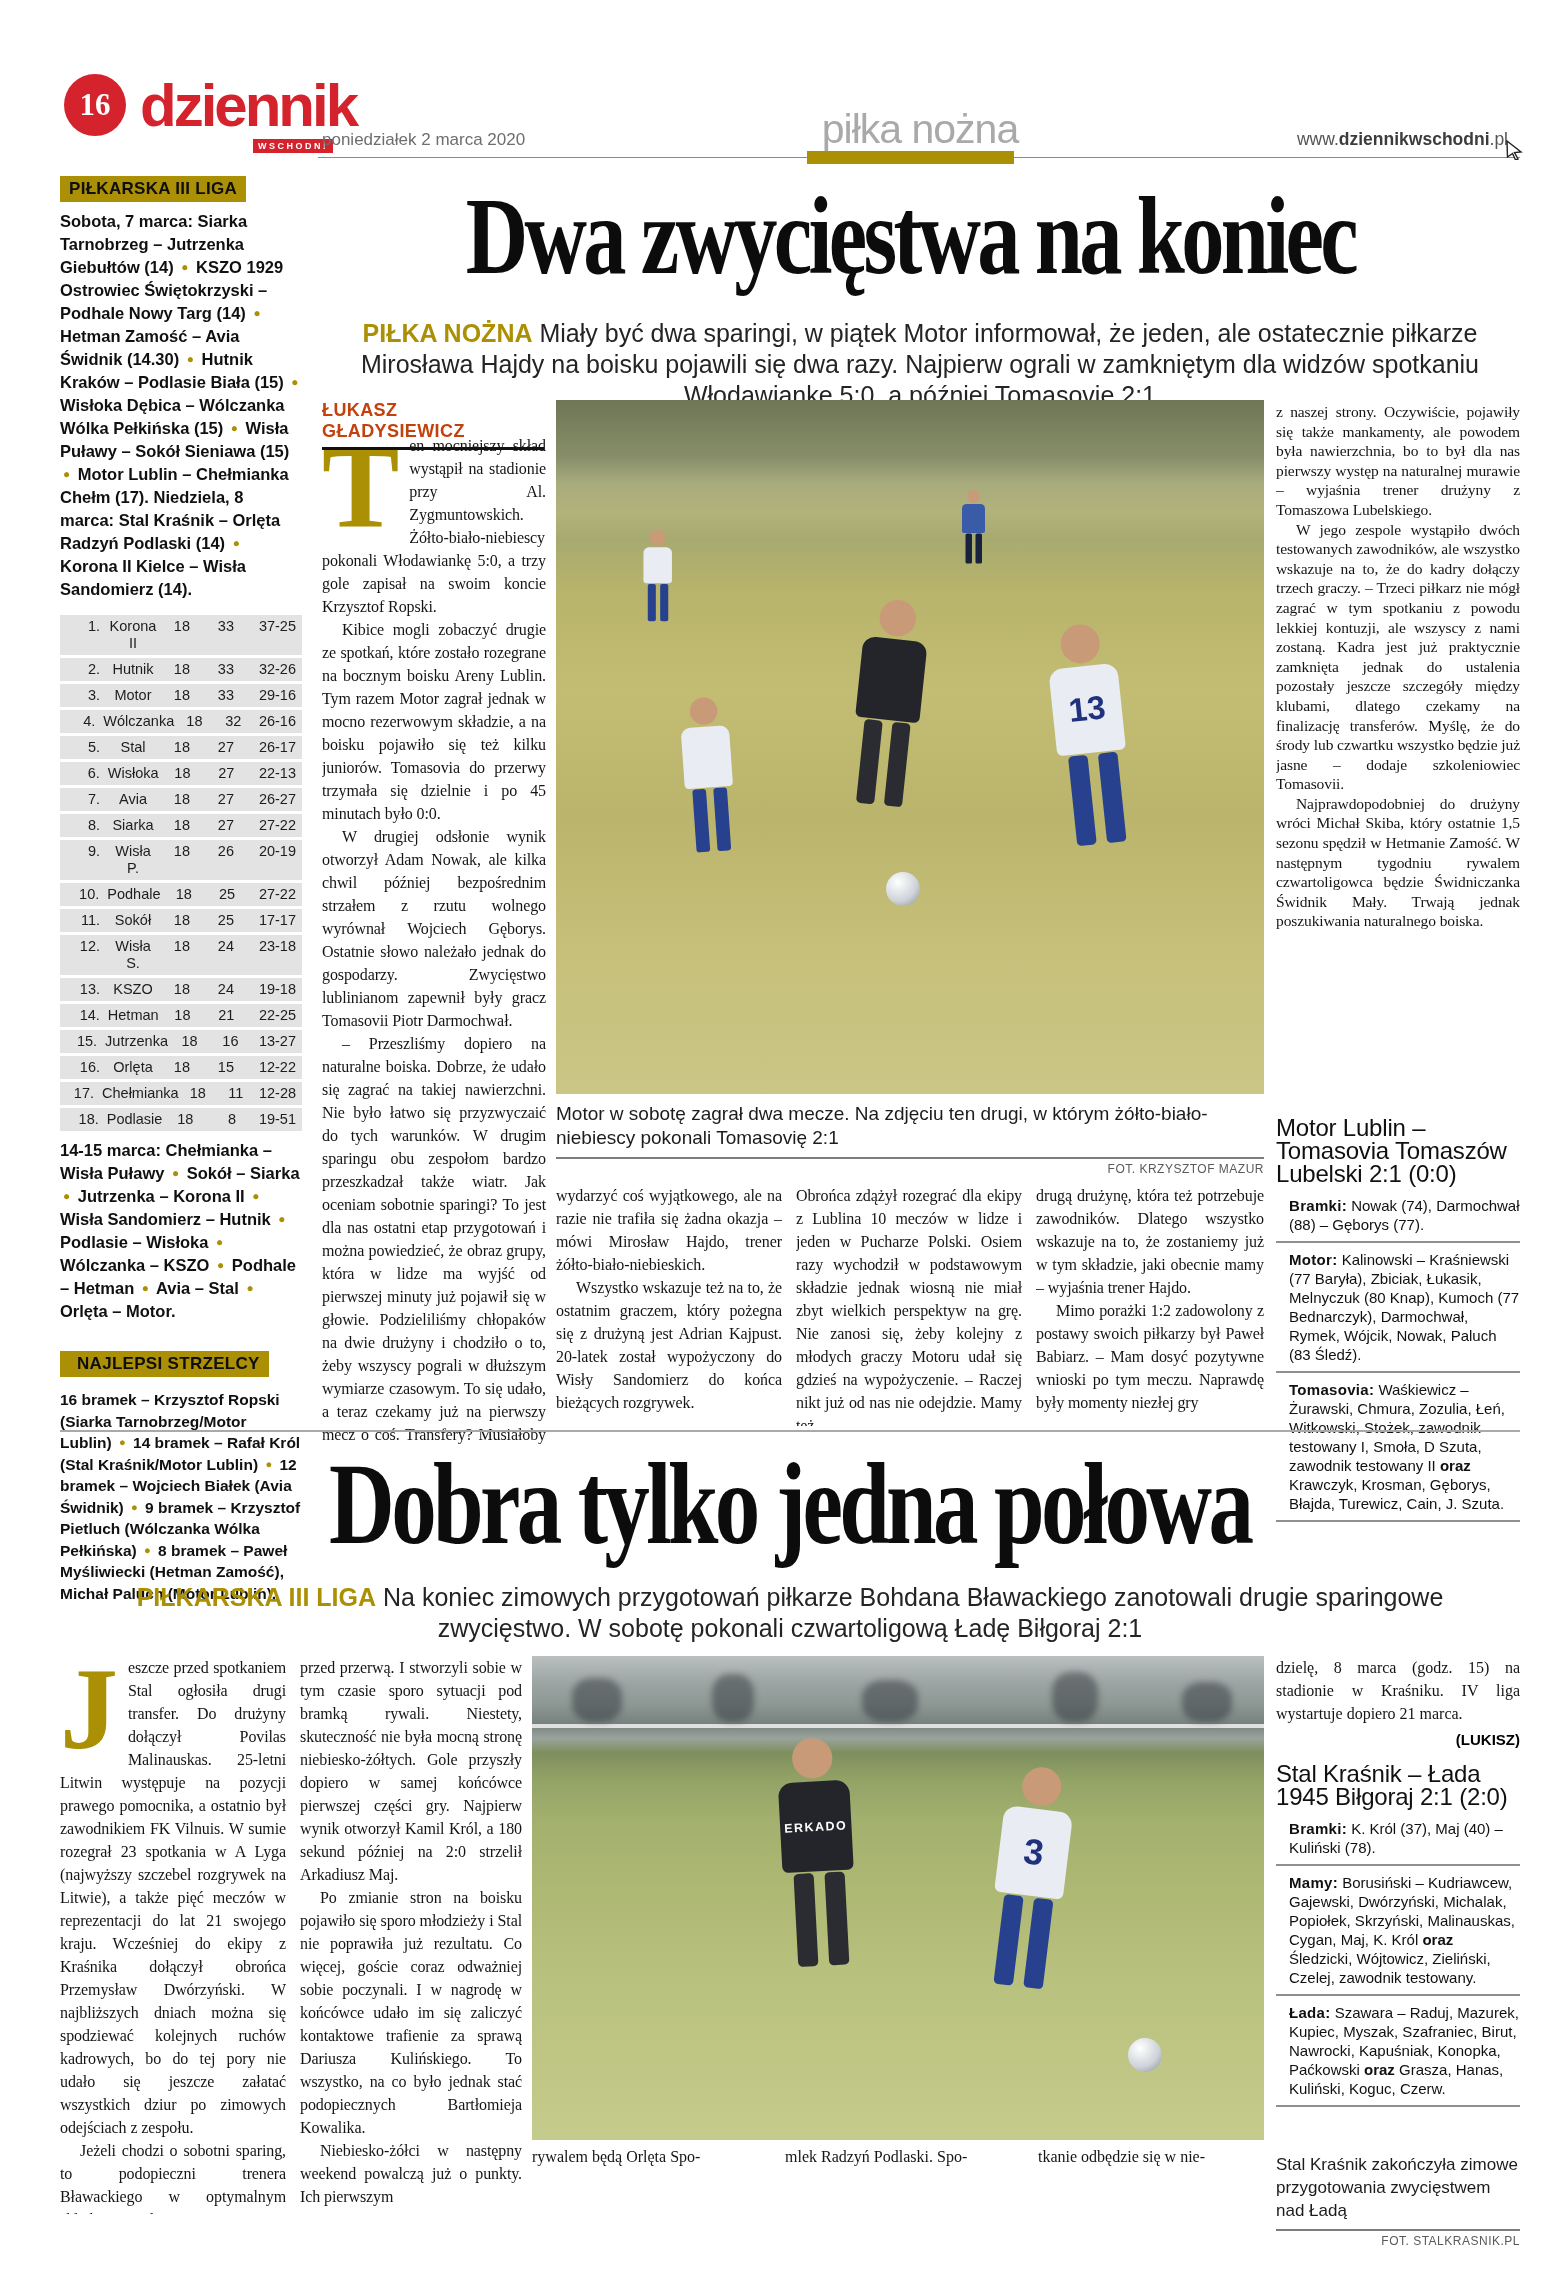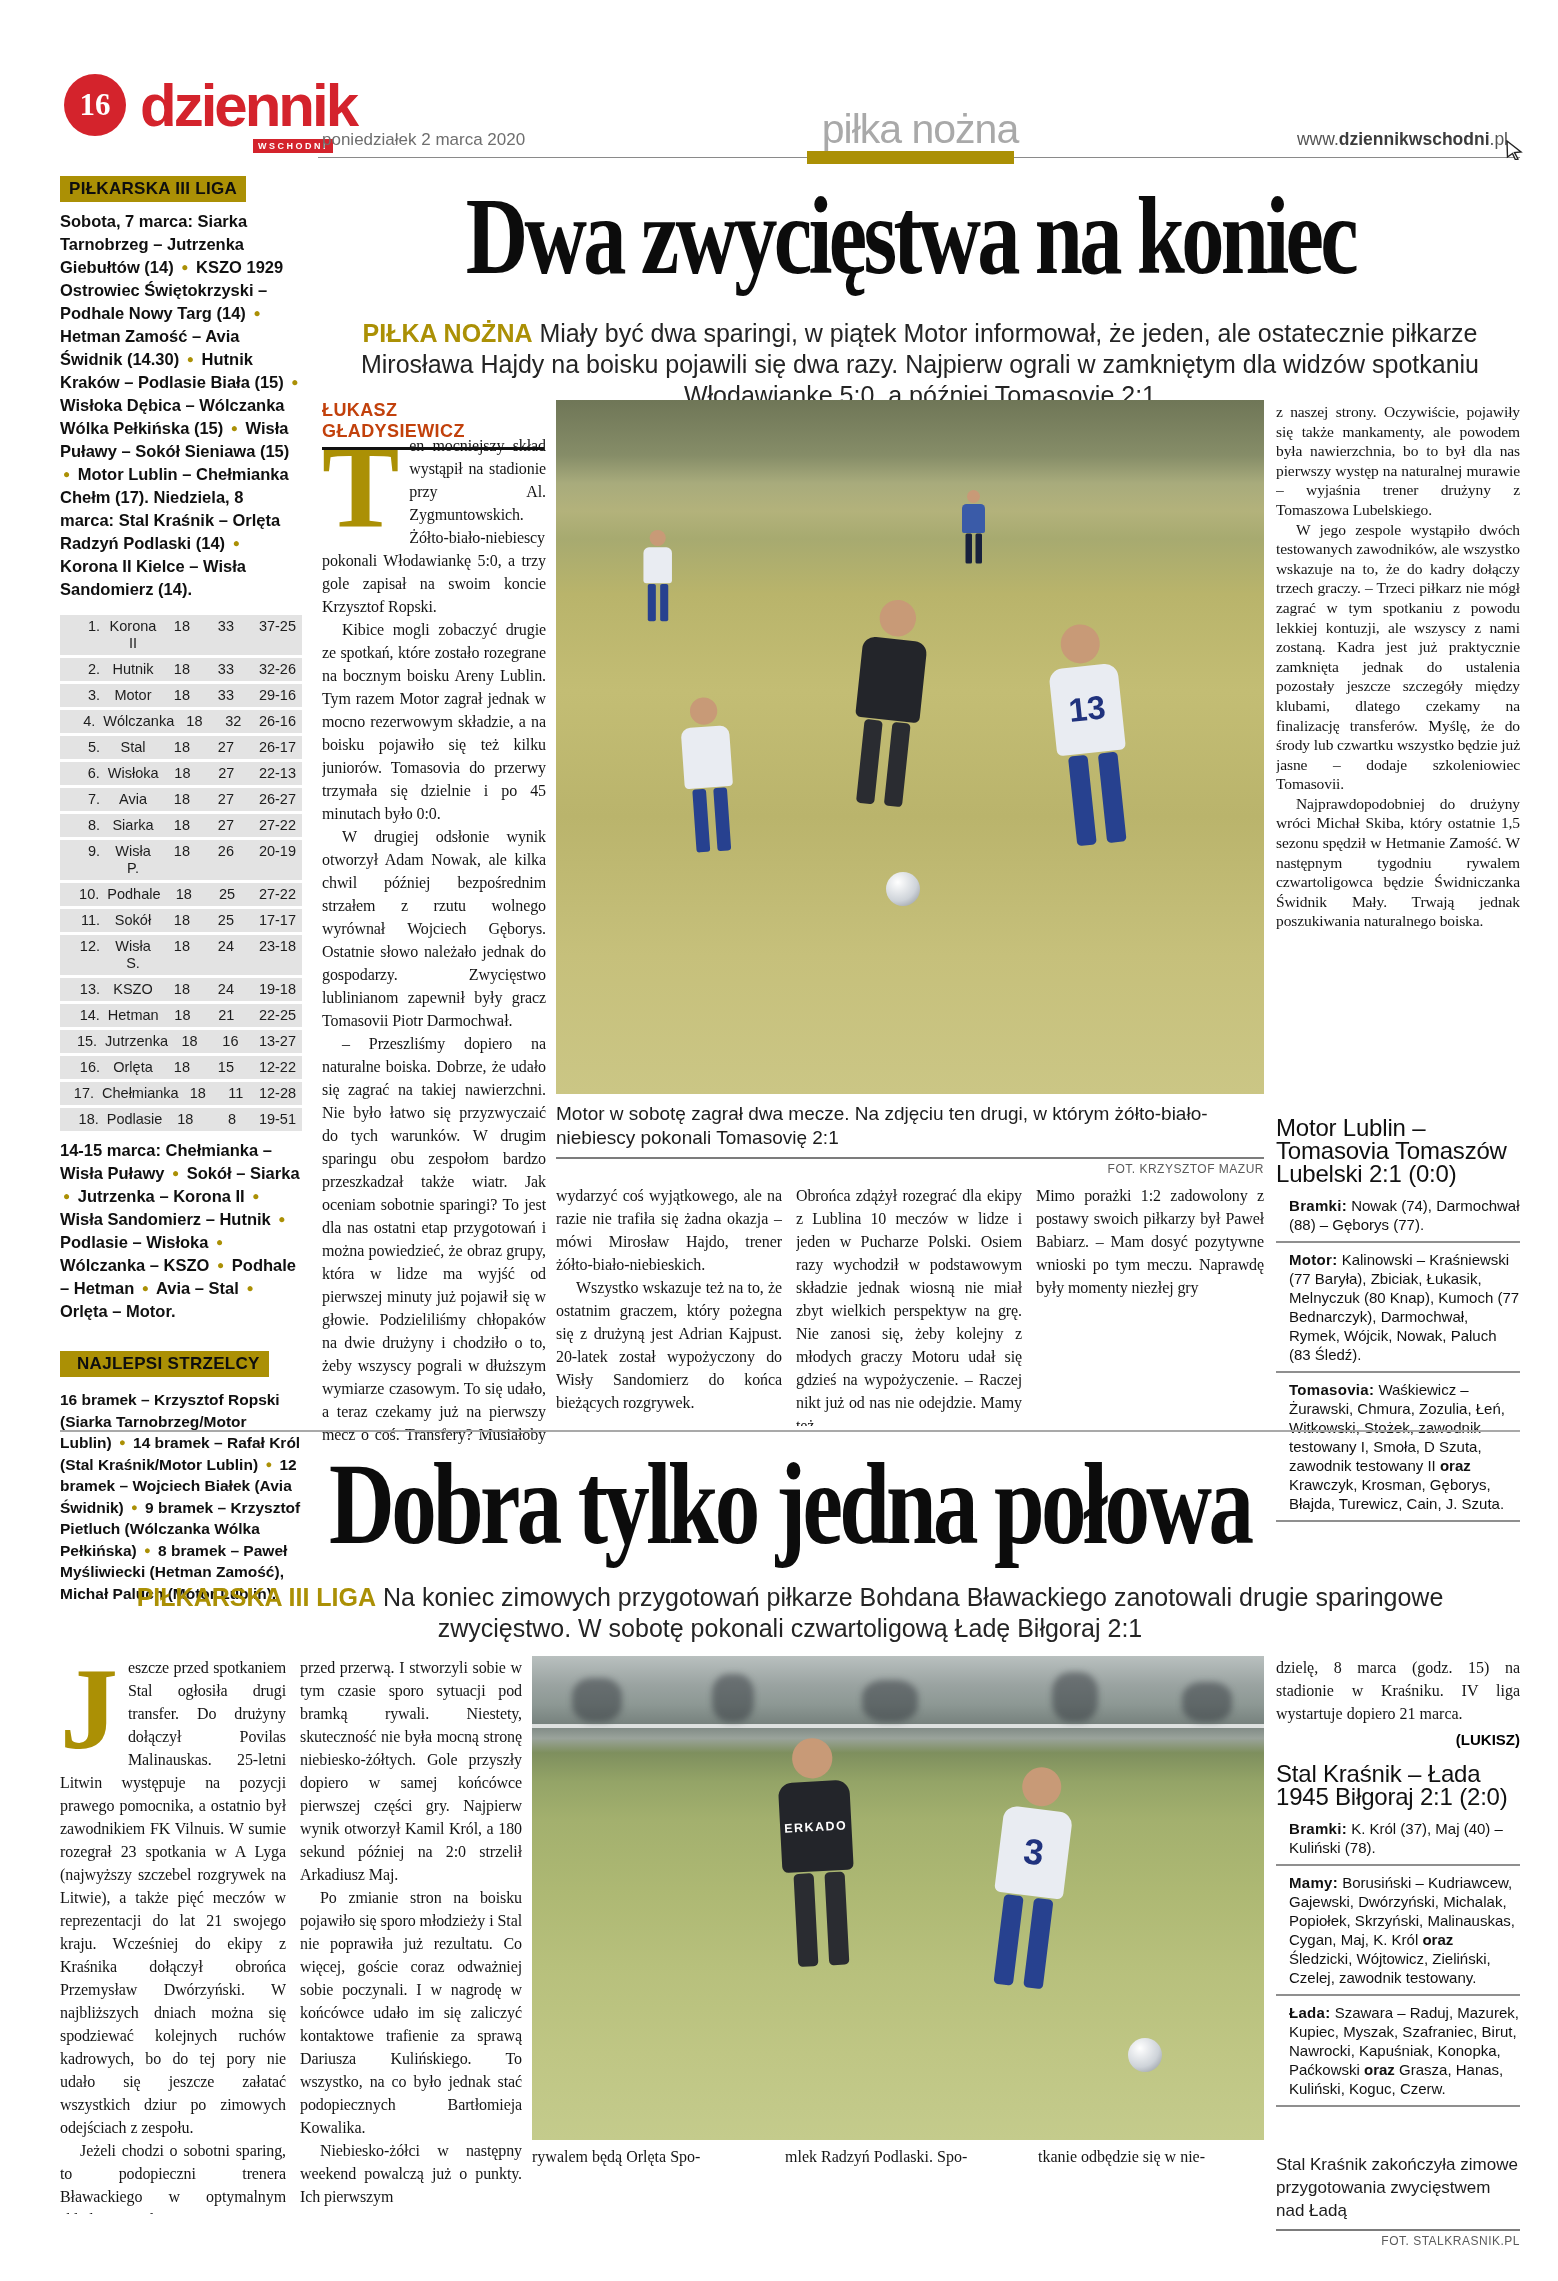--- a/index.html
+++ b/index.html
@@ -370,20 +370,21 @@
 
   <p>wydarzyć coś wyjątkowego, ale na razie nie trafiła się żadna okazja – mówi Mirosław Hajdo, trener żółto-biało-niebieskich.</p>
       <p>Wszystko wskazuje też na to, że ostatnim graczem, który pożegna się z drużyną jest Adrian Kajpust. 20-latek został wypożyczony do Wisły Sandomierz do końca bieżących rozgrywek.</p>
     </div>
   <div class="bodycol" style="left:796px;top:1184px;width:226px;height:242px;">
 
   <p>Obrońca zdążył rozegrać dla ekipy z Lublina 10 meczów w lidze i jeden w Pucharze Polski. Osiem razy wychodził w podstawowym składzie jednak wiosną nie miał zbyt wielkich perspektyw na grę. Nie zanosi się, żeby kolejny z młodych graczy Motoru udał się gdzieś na wypożyczenie. – Raczej nikt już od nas nie odejdzie. Mamy też</p>
     </div>
   <div class="bodycol" style="left:1036px;top:1184px;width:228px;height:242px;">
 
+  <p>drugą drużynę, która też potrzebuje zawodników. Dlatego wszystko wskazuje na to, że zostaniemy już w tym składzie, jaki obecnie mamy – wyjaśnia trener Hajdo.</p>
       <p>Mimo porażki 1:2 zadowolony z postawy swoich piłkarzy był Paweł Babiarz. – Mam dosyć pozytywne wnioski po tym meczu. Naprawdę były momenty niezłej gry</p>
     </div>
   <div class="bodycol tight" style="left:1276px;top:402px;width:244px;height:702px;">
 
   <p>z naszej strony. Oczywiście, pojawiły się także mankamenty, ale powodem była nawierzchnia, bo to był dla nas pierwszy występ na naturalnej murawie – wyjaśnia trener drużyny z Tomaszowa Lubelskiego.</p>
       <p>W jego zespole wystąpiło dwóch testowanych zawodników, ale wszystko wskazuje na to, że do kadry dołączy trzech graczy. – Trzeci piłkarz nie mógł zagrać w tym spotkaniu z powodu lekkiej kontuzji, ale wszyscy z nami zostaną. Kadra jest już praktycznie zamknięta jednak do ustalenia pozostały jeszcze szczegóły między klubami, dlatego czekamy na finalizację transferów. Myślę, że do środy lub czwartku wszystko będzie już jasne – dodaje szkoleniowiec Tomasovii.</p>
       <p>Najprawdopodobniej do drużyny wróci Michał Skiba, który ostatnie 1,5 sezonu spędził w Hetmanie Zamość. W następnym tygodniu rywalem czwartoligowca będzie Świdniczanka Świdnik Mały. Trwają jednak poszukiwania naturalnego boiska.</p>
     </div>
 
   <div class="mbox mbox1">

